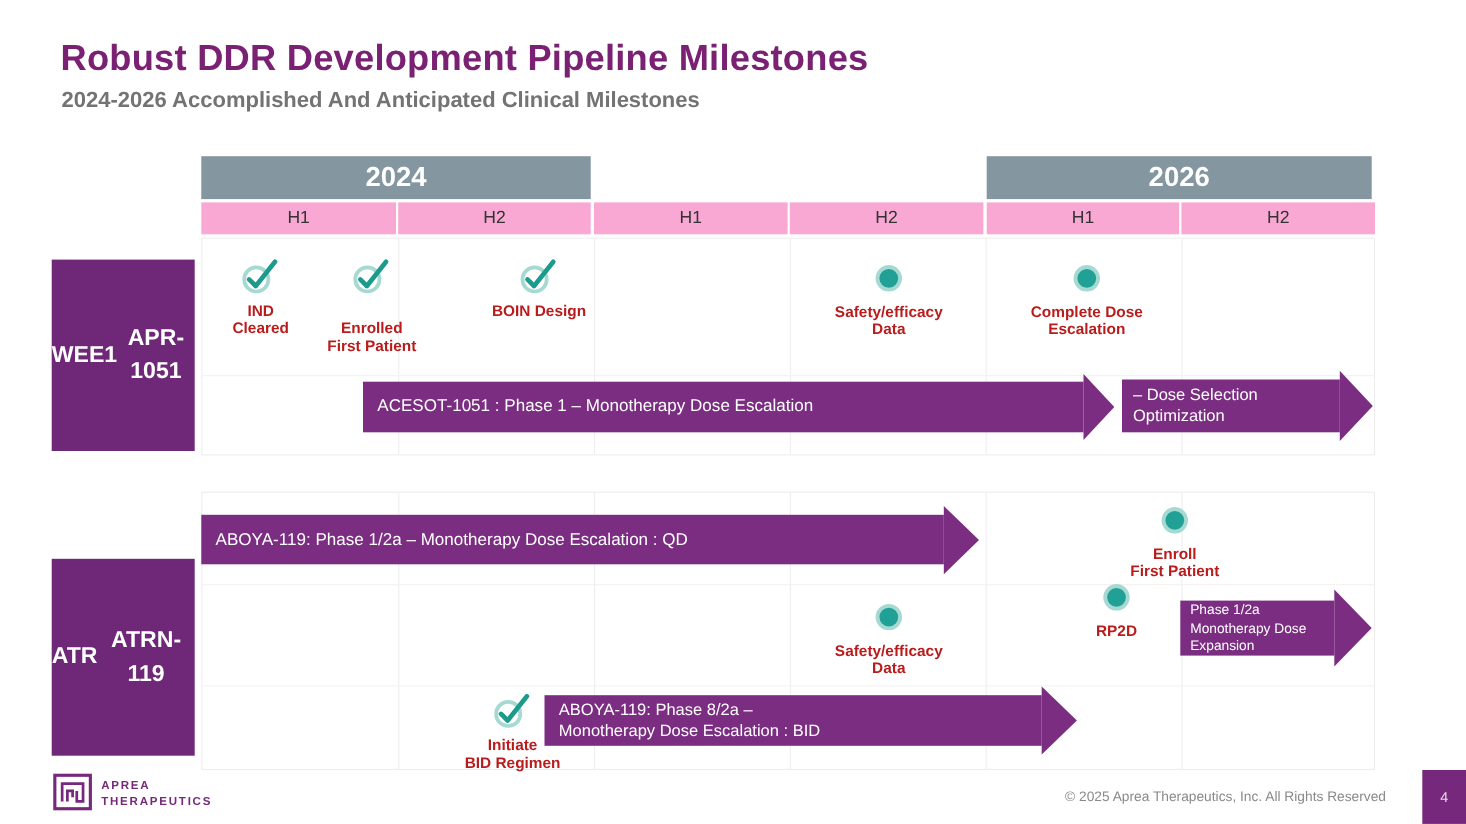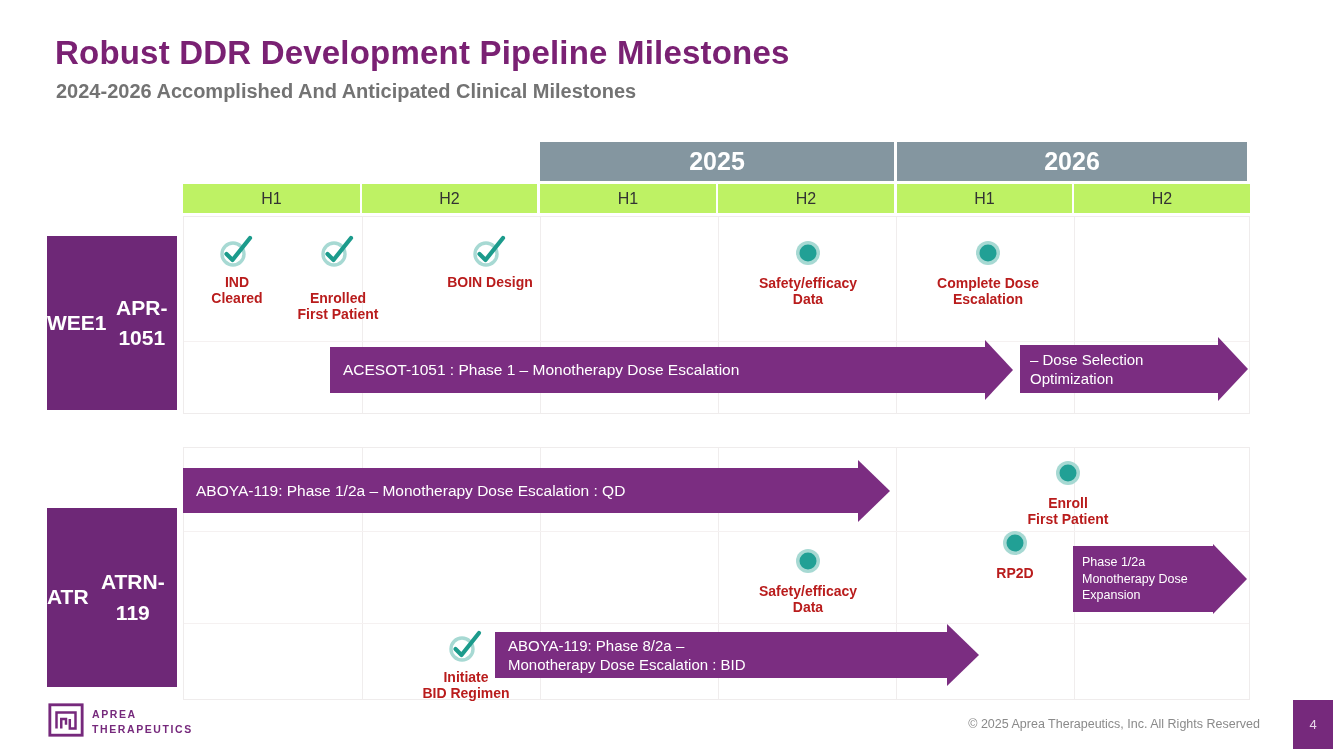--- a/index.html
+++ b/index.html
@@ -4,21 +4,21 @@
 <style>
   html,body{margin:0;padding:0;background:#fff;}
   body{font-family:"Liberation Sans",sans-serif;}
   .slide{position:relative;width:1333px;height:749px;background:#fff;overflow:hidden;}
 
   .title{position:absolute;left:55px;top:34px;font-size:33px;font-weight:700;color:#7A2173;letter-spacing:.2px;}
   .subtitle{position:absolute;left:56px;top:80px;font-size:20px;font-weight:700;color:#737373;}
 
   .year-cell{position:absolute;top:142px;height:39px;background:#8496A0;color:#fff;
     font-size:25px;font-weight:700;display:flex;align-items:center;justify-content:center;}
-  .half-cell{position:absolute;top:184px;height:29px;background:#bef264;color:#333;
+  .half-cell{position:absolute;top:184px;height:29px;background:#f9a8d4;color:#333;
     font-size:16px;display:flex;align-items:center;justify-content:center;}
 
   .tbody{position:absolute;background:#fff;border:1px solid #efecec;box-sizing:border-box;}
   .vline{position:absolute;top:0;bottom:0;width:1px;background:#f0eded;}
   .hline{position:absolute;left:0;right:0;height:1px;background:#f5f1f1;}
 
   .program-box{position:absolute;left:47px;width:130px;background:#6E2877;color:#fff;
     display:flex;flex-direction:row;align-items:center;justify-content:center;
     font-size:21px;font-weight:700;line-height:1.45;text-align:center;}
 
@@ -38,21 +38,21 @@
     color:#E8D5EA;font-size:13px;display:flex;align-items:center;justify-content:center;}
 </style>
 </head>
 <body>
 
 <div class="slide">
 
   <div class="title">Robust DDR Development Pipeline Milestones</div>
   <div class="subtitle">2024-2026 Accomplished And Anticipated Clinical Milestones</div>
 
-  <div class="year-cell" style="left:540px;width:354px;">2025</div>
+  <div class="year-cell" style="left:183px;width:354px;">2024</div>
   <div class="year-cell" style="left:897px;width:350px;">2026</div>
 
   <div class="half-cell" style="left:183px;width:177px;">H1</div>
   <div class="half-cell" style="left:362px;width:175px;">H2</div>
   <div class="half-cell" style="left:540px;width:176px;">H1</div>
   <div class="half-cell" style="left:718px;width:176px;">H2</div>
   <div class="half-cell" style="left:897px;width:175px;">H1</div>
   <div class="half-cell" style="left:1074px;width:176px;">H2</div>
 
   <div class="tbody" style="left:183px;top:216px;width:1067px;height:198px;">
@@ -153,21 +153,21 @@
     <div class="arrow-head" style="border-top:32px solid transparent;border-bottom:32px solid transparent;border-left:30px solid #7B2D81;"></div>
   </div>
 
   <div class="arrow" style="left:183px;top:468px;width:675px;height:45px;">
     <div class="arrow-body" style="font-size:15.5px;">
       <div>ABOYA-119: Phase 1/2a – Monotherapy Dose Escalation : QD</div>
     </div>
     <div class="arrow-head" style="border-top:31px solid transparent;border-bottom:31px solid transparent;border-left:32px solid #7B2D81;"></div>
   </div>
 
-  <div class="arrow" style="left:1073px;top:546px;width:140px;height:66px;">
+  <div class="arrow" style="left:1073px;top:546px;width:140px;height:50px;">
     <div class="arrow-body" style="font-size:12.5px;line-height:1.35;padding-left:9px;">
       <div>Phase 1/2a</div>
         <div>Monotherapy Dose</div>
         <div>Expansion</div>
     </div>
     <div class="arrow-head" style="border-top:35px solid transparent;border-bottom:35px solid transparent;border-left:34px solid #7B2D81;"></div>
   </div>
 
   <div class="arrow" style="left:495px;top:632px;width:452px;height:46px;">
     <div class="arrow-body" style="font-size:15px;line-height:1.3;">

